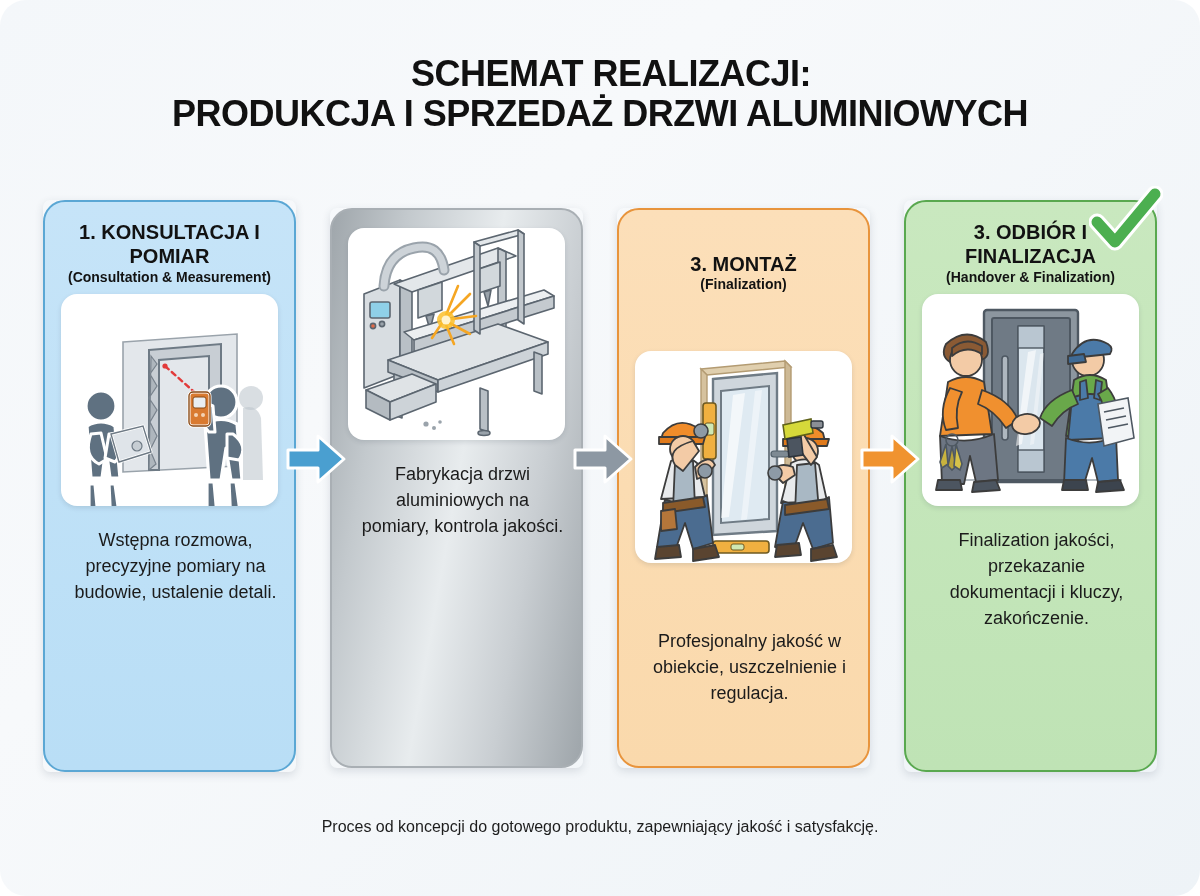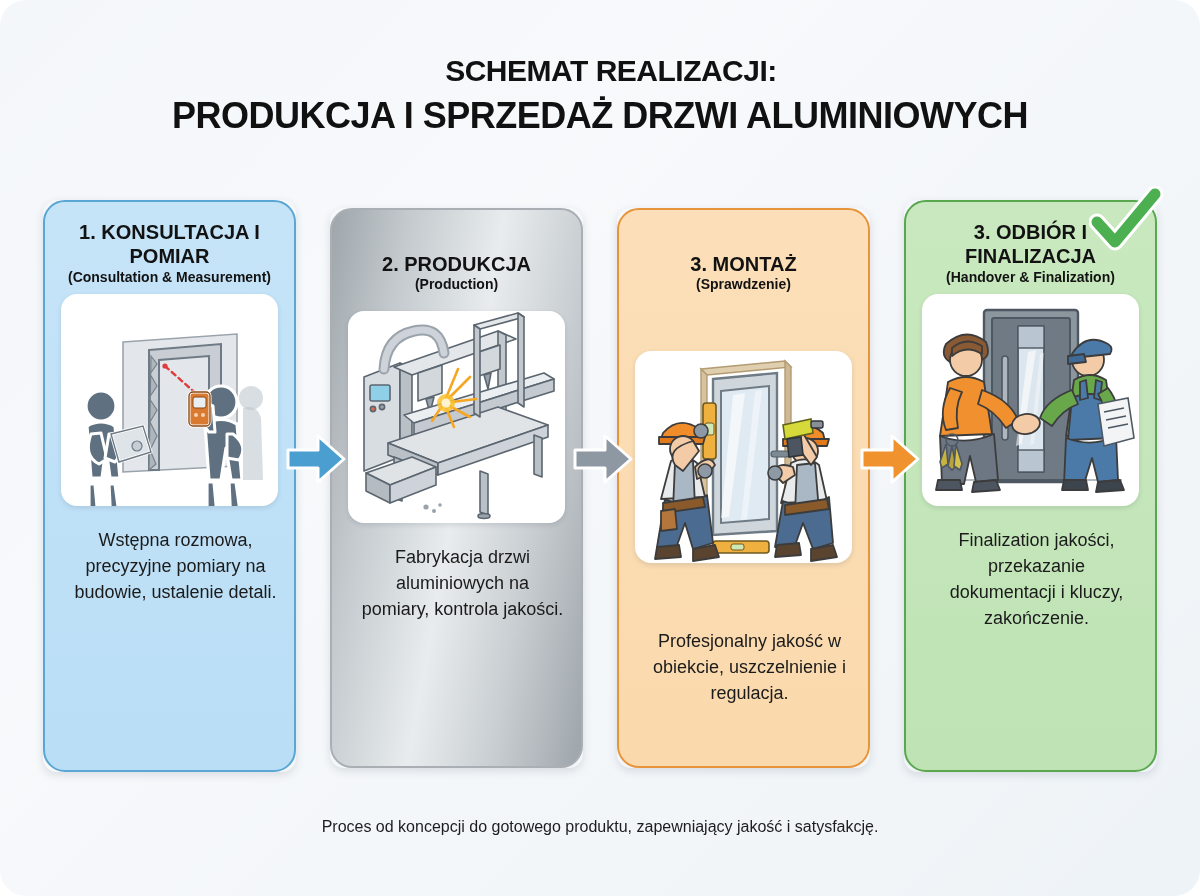--- a/index.html
+++ b/index.html
@@ -32,38 +32,38 @@
     width: 1200px;
     text-align: center;
   }
   .title-line {
     font-family: "Liberation Sans", sans-serif;
     font-weight: bold;
     color: #111111;
     letter-spacing: -0.5px;
     line-height: 1.12;
   }
-  .title-line.l1 { font-size: 30px; padding-left: 22px; }
-  .title-line.l2 { font-size: 36px; margin-top: 8px; }
+  .title-line.l1 { font-size: 36px; padding-left: 22px; }
+  .title-line.l2 { font-size: 36px; }
 
   
   .cards {
     position: absolute;
     top: 200px;
     left: 43px;
     width: 1114px;
     height: 572px;
   }
 
   .card {
     position: absolute;
     top: 0;
     width: 253px;
     height: 572px;
-    border-radius: 14px;
+    border-radius: 7px;
     box-sizing: border-box;
     box-shadow: 0 3px 8px rgba(40, 60, 80, 0.14);
     overflow: visible;
   }
   .card-inner {
     position: absolute;
     inset: 0;
     border-radius: 22px;
     overflow: hidden;
     display: flex;
@@ -241,24 +241,20 @@
             <circle cx="190" cy="104" r="12" fill="#b9c2ca" opacity="0.55"></circle>
           </svg>
         </div>
 
         <div class="card-caption">Wstępna rozmowa, precyzyjne pomiary na budowie, ustalenie detali.</div>
       </div>
     </div>
 
     <div class="card c2">
       <div class="card-inner">
-        <div class="card-header">
-          <span>2. PRODUKCJA</span>
-          <span class="sub">(Production)</span>
-        </div>
 
         <div class="illo">
           <svg viewBox="0 0 217 212">
             <g stroke="#5c6670" stroke-width="1.6" stroke-linejoin="round">
 
               <path d="M16 66 L52 52 L52 146 L16 160 Z" fill="#d8dde1"></path>
               <path d="M52 52 L64 58 L64 150 L52 146 Z" fill="#b9c0c6"></path>
               <rect x="22" y="74" width="20" height="16" rx="2" fill="#8fd0e8"></rect>
               <circle cx="25" cy="98" r="2.6" fill="#e06b4a"></circle>
               <circle cx="34" cy="96" r="2.6" fill="#9aa3ab"></circle>
@@ -315,21 +311,21 @@
         </div>
 
         <div class="card-caption">Fabrykacja drzwi aluminiowych na pomiary, kontrola jakości.</div>
       </div>
     </div>
 
     <div class="card c3">
       <div class="card-inner">
         <div class="card-header">
           <span>3. MONTAŻ</span>
-          <span class="sub">(Sprawdzenie)</span>
+          <span class="sub">(Finalization)</span>
         </div>
 
         <div class="illo">
           <svg viewBox="0 0 217 212">
 
             <path d="M66 18 L150 10 L156 16 L72 24 Z" fill="#e0cfae" stroke="#b39b72" stroke-width="1.4"></path>
             <path d="M66 18 L72 24 L72 186 L66 182 Z" fill="#d6c29e" stroke="#b39b72" stroke-width="1.4"></path>
             <path d="M150 10 L156 16 L156 184 L150 180 Z" fill="#cdb995" stroke="#b39b72" stroke-width="1.4"></path>
 
             <path d="M78 28 L142 22 L142 180 L78 184 Z" fill="#cfd6dc" stroke="#6f7b85" stroke-width="2.4"></path>

